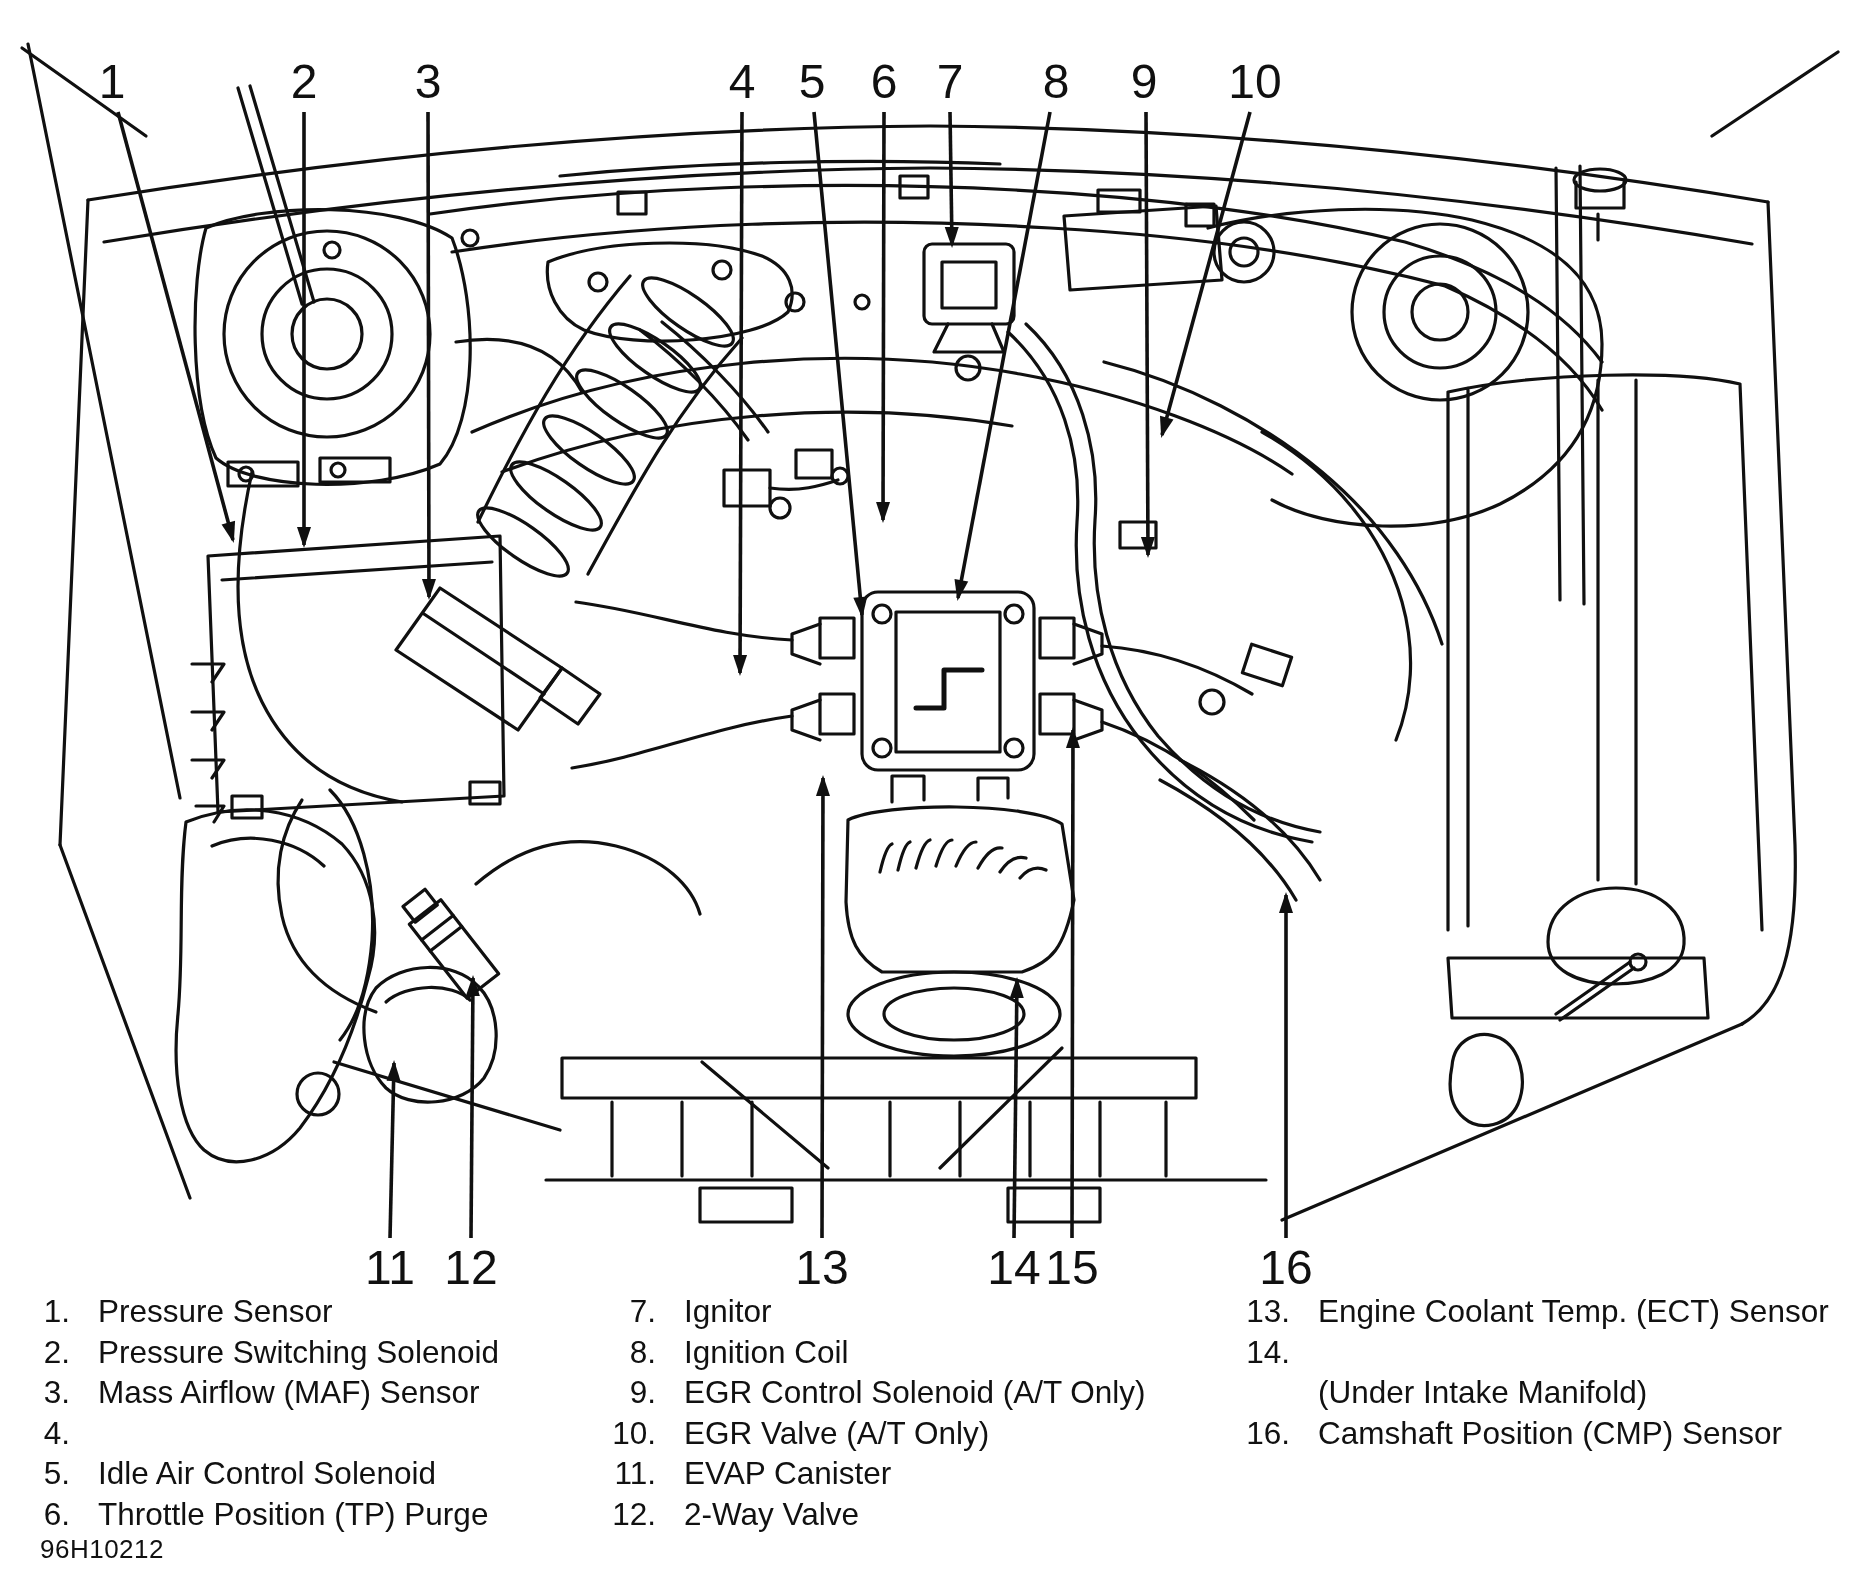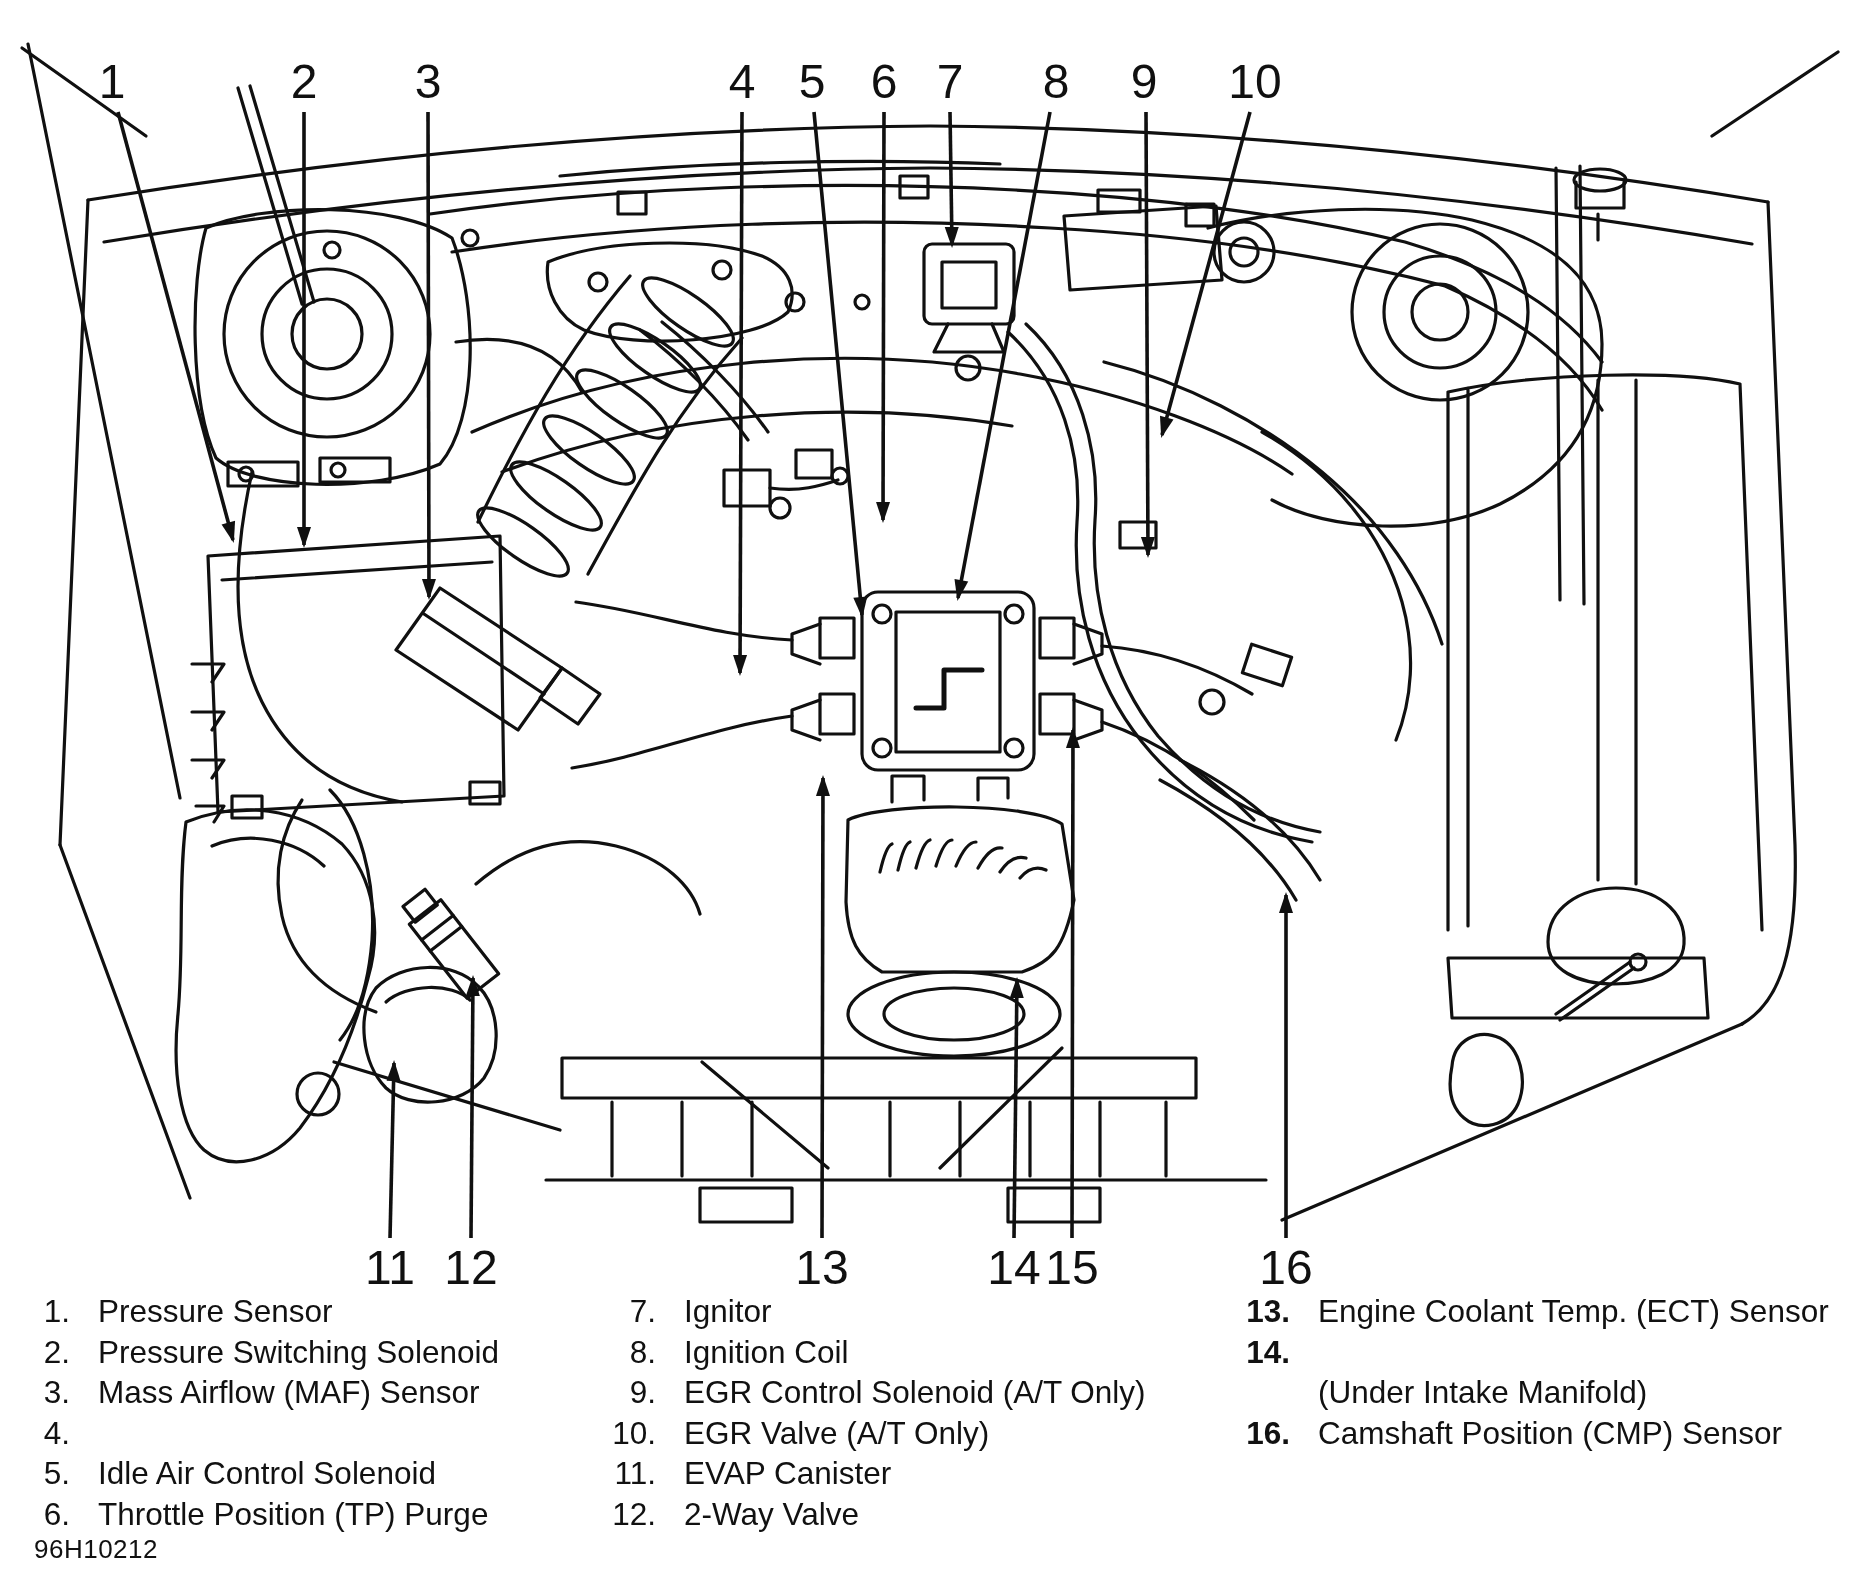--- a/index.html
+++ b/index.html
@@ -7,26 +7,26 @@
     width:1855px;height:1594px;position:relative;overflow:hidden;
     font-family:"Liberation Sans",sans-serif;color:#111;
   }
   #stage{position:absolute;left:0;top:0;width:1855px;height:1594px;}
   svg text{font-family:"Liberation Sans",sans-serif;}
   .legend-col{position:absolute;top:1291px;}
   .legend-col .lrow{display:flex;align-items:baseline;line-height:40.5px;font-size:31.5px;white-space:nowrap;}
   .legend-col .lnum{text-align:right;flex:none;}
   .col-1 .lnum{width:42px;}
   .col-2 .lnum{width:62px;}
-  .col-3 .lnum{width:66px;font-weight:bold;}
+  .col-3 .lnum{width:66px;}
   .col-1{left:28px;}
   .col-2{left:594px;}
   .col-3{left:1224px;}
   .ltext{margin-left:28px;}
-  .figcode{position:absolute;left:34px;top:1534px;font-size:26px;letter-spacing:.5px;}
+  .figcode{position:absolute;left:40px;top:1534px;font-size:26px;letter-spacing:.5px;}
 </style>
 </head>
 <body>
 
 <div id="stage">
 
   <svg id="art" width="1855" height="1594" viewBox="0 0 1855 1594">
     <defs>
       <marker id="arrow" markerUnits="userSpaceOnUse" markerWidth="26" markerHeight="20" refX="20" refY="9" orient="auto">
         <path d="M2,2 L23,9 L2,16 Z" fill="#101010" stroke="none"></path>

